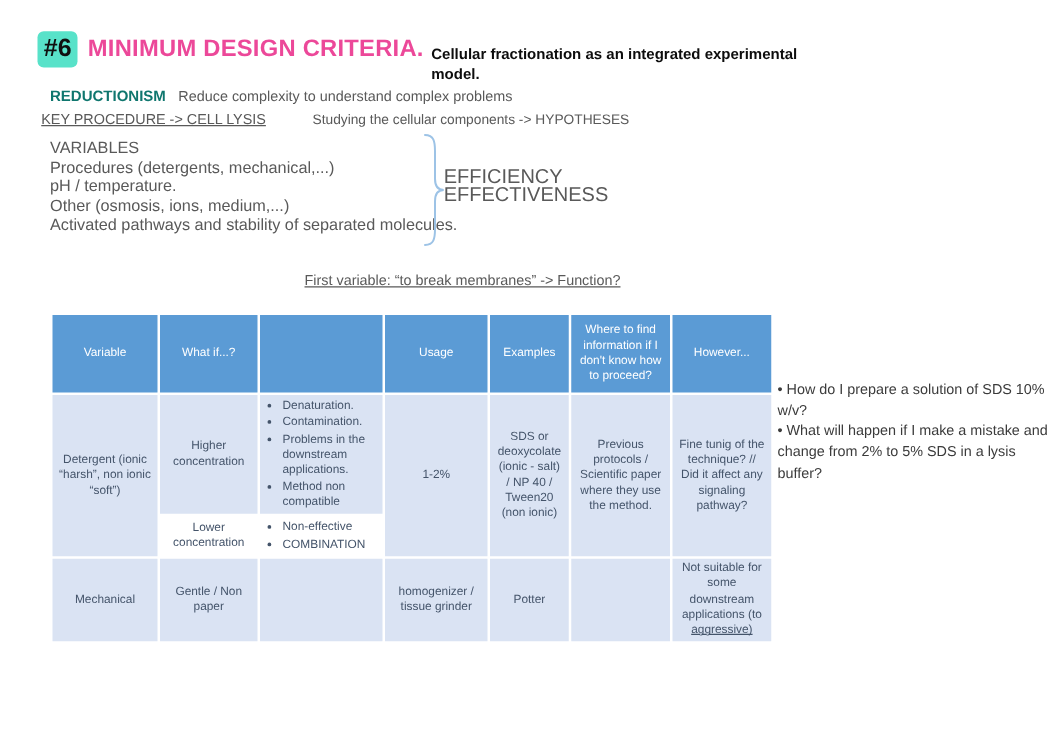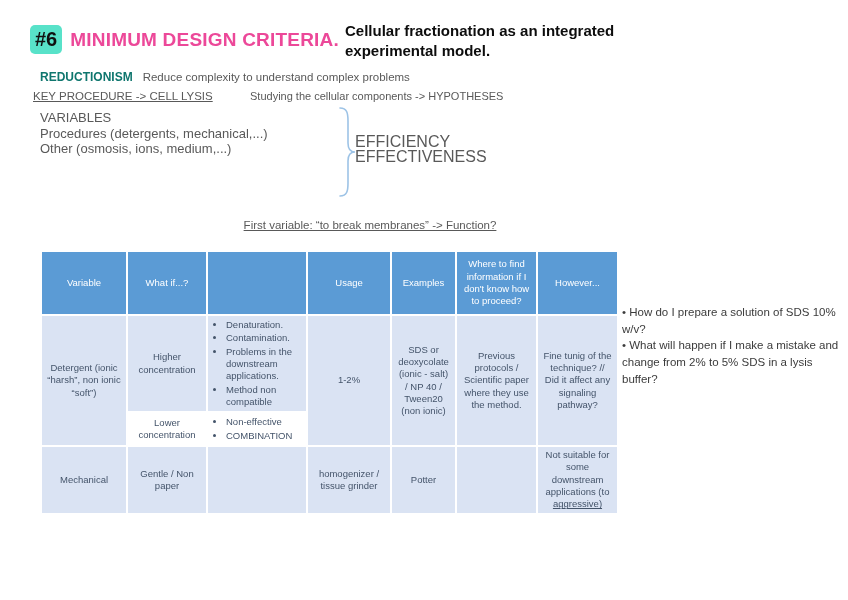--- a/index.html
+++ b/index.html
@@ -2,21 +2,21 @@
 <html><head>
 <meta charset="utf-8">
 <style>
   html,body { margin:0; padding:0; background:#fff; }
   body { width:848px; height:600px; font-family:"Liberation Sans", sans-serif; position:relative; overflow:hidden; }
 
   .hdr { position:absolute; left:30px; top:25px; display:flex; align-items:center; gap:8px; }
   .badge { background:#58e2c9; color:#101010; font-weight:bold; font-size:20px; padding:3px 5px; border-radius:5px; }
   .title { font-size:19px; font-weight:bold; color:#ec4899; letter-spacing:0.2px; }
 
-  .subtitle { position:absolute; left:345px; top:21px; width:330px; font-size:15px; font-weight:bold; color:#0d0d0d; line-height:1.3; }
+  .subtitle { position:absolute; left:345px; top:36px; width:330px; font-size:12px; font-weight:bold; color:#0d0d0d; line-height:1.3; }
 
   .reduct { position:absolute; left:40px; top:70px; font-size:11.5px; color:#595959; }
   .reduct .rlabel { color:#0f766e; font-weight:bold; font-size:12px; margin-right:10px; }
 
   .keyproc { position:absolute; left:33px; top:90px; font-size:11.5px; color:#595959; text-decoration:underline; }
   .studying { position:absolute; left:250px; top:90px; font-size:11px; color:#595959; }
 
   .vars { position:absolute; left:40px; top:110px; font-size:13px; color:#595959; line-height:15.5px; }
 
   .brace-wrap { position:absolute; left:337px; top:106px; }
@@ -53,21 +53,23 @@
 <div class="reduct">
   <span class="rlabel">REDUCTIONISM</span><span>Reduce complexity to understand complex problems</span>
 </div>
 
 <div class="keyproc">KEY PROCEDURE -&gt; CELL LYSIS</div>
 <div class="studying">Studying the cellular components -&gt; HYPOTHESES</div>
 
 <div class="vars">
   <div>VARIABLES</div>
   <div>Procedures (detergents, mechanical,...)</div>
+  <div>pH / temperature.</div>
   <div>Other (osmosis, ions, medium,...)</div>
+  <div>Activated pathways and stability of separated molecules.</div>
 </div>
 
 <div class="brace-wrap">
   <svg width="20" height="92" viewBox="0 0 20 92">
     <path d="M 3 2 C 10 2 11 7 11 15 L 11 37 C 11 43 13 46 18 46 C 13 46 11 49 11 55 L 11 77 C 11 85 10 90 3 90" fill="none" stroke="#9dc3e6" stroke-width="1.6" stroke-linecap="round"></path>
   </svg>
 </div>
 <div class="brace-labels">
   <div>EFFICIENCY</div>
   <div>EFFECTIVENESS</div>

